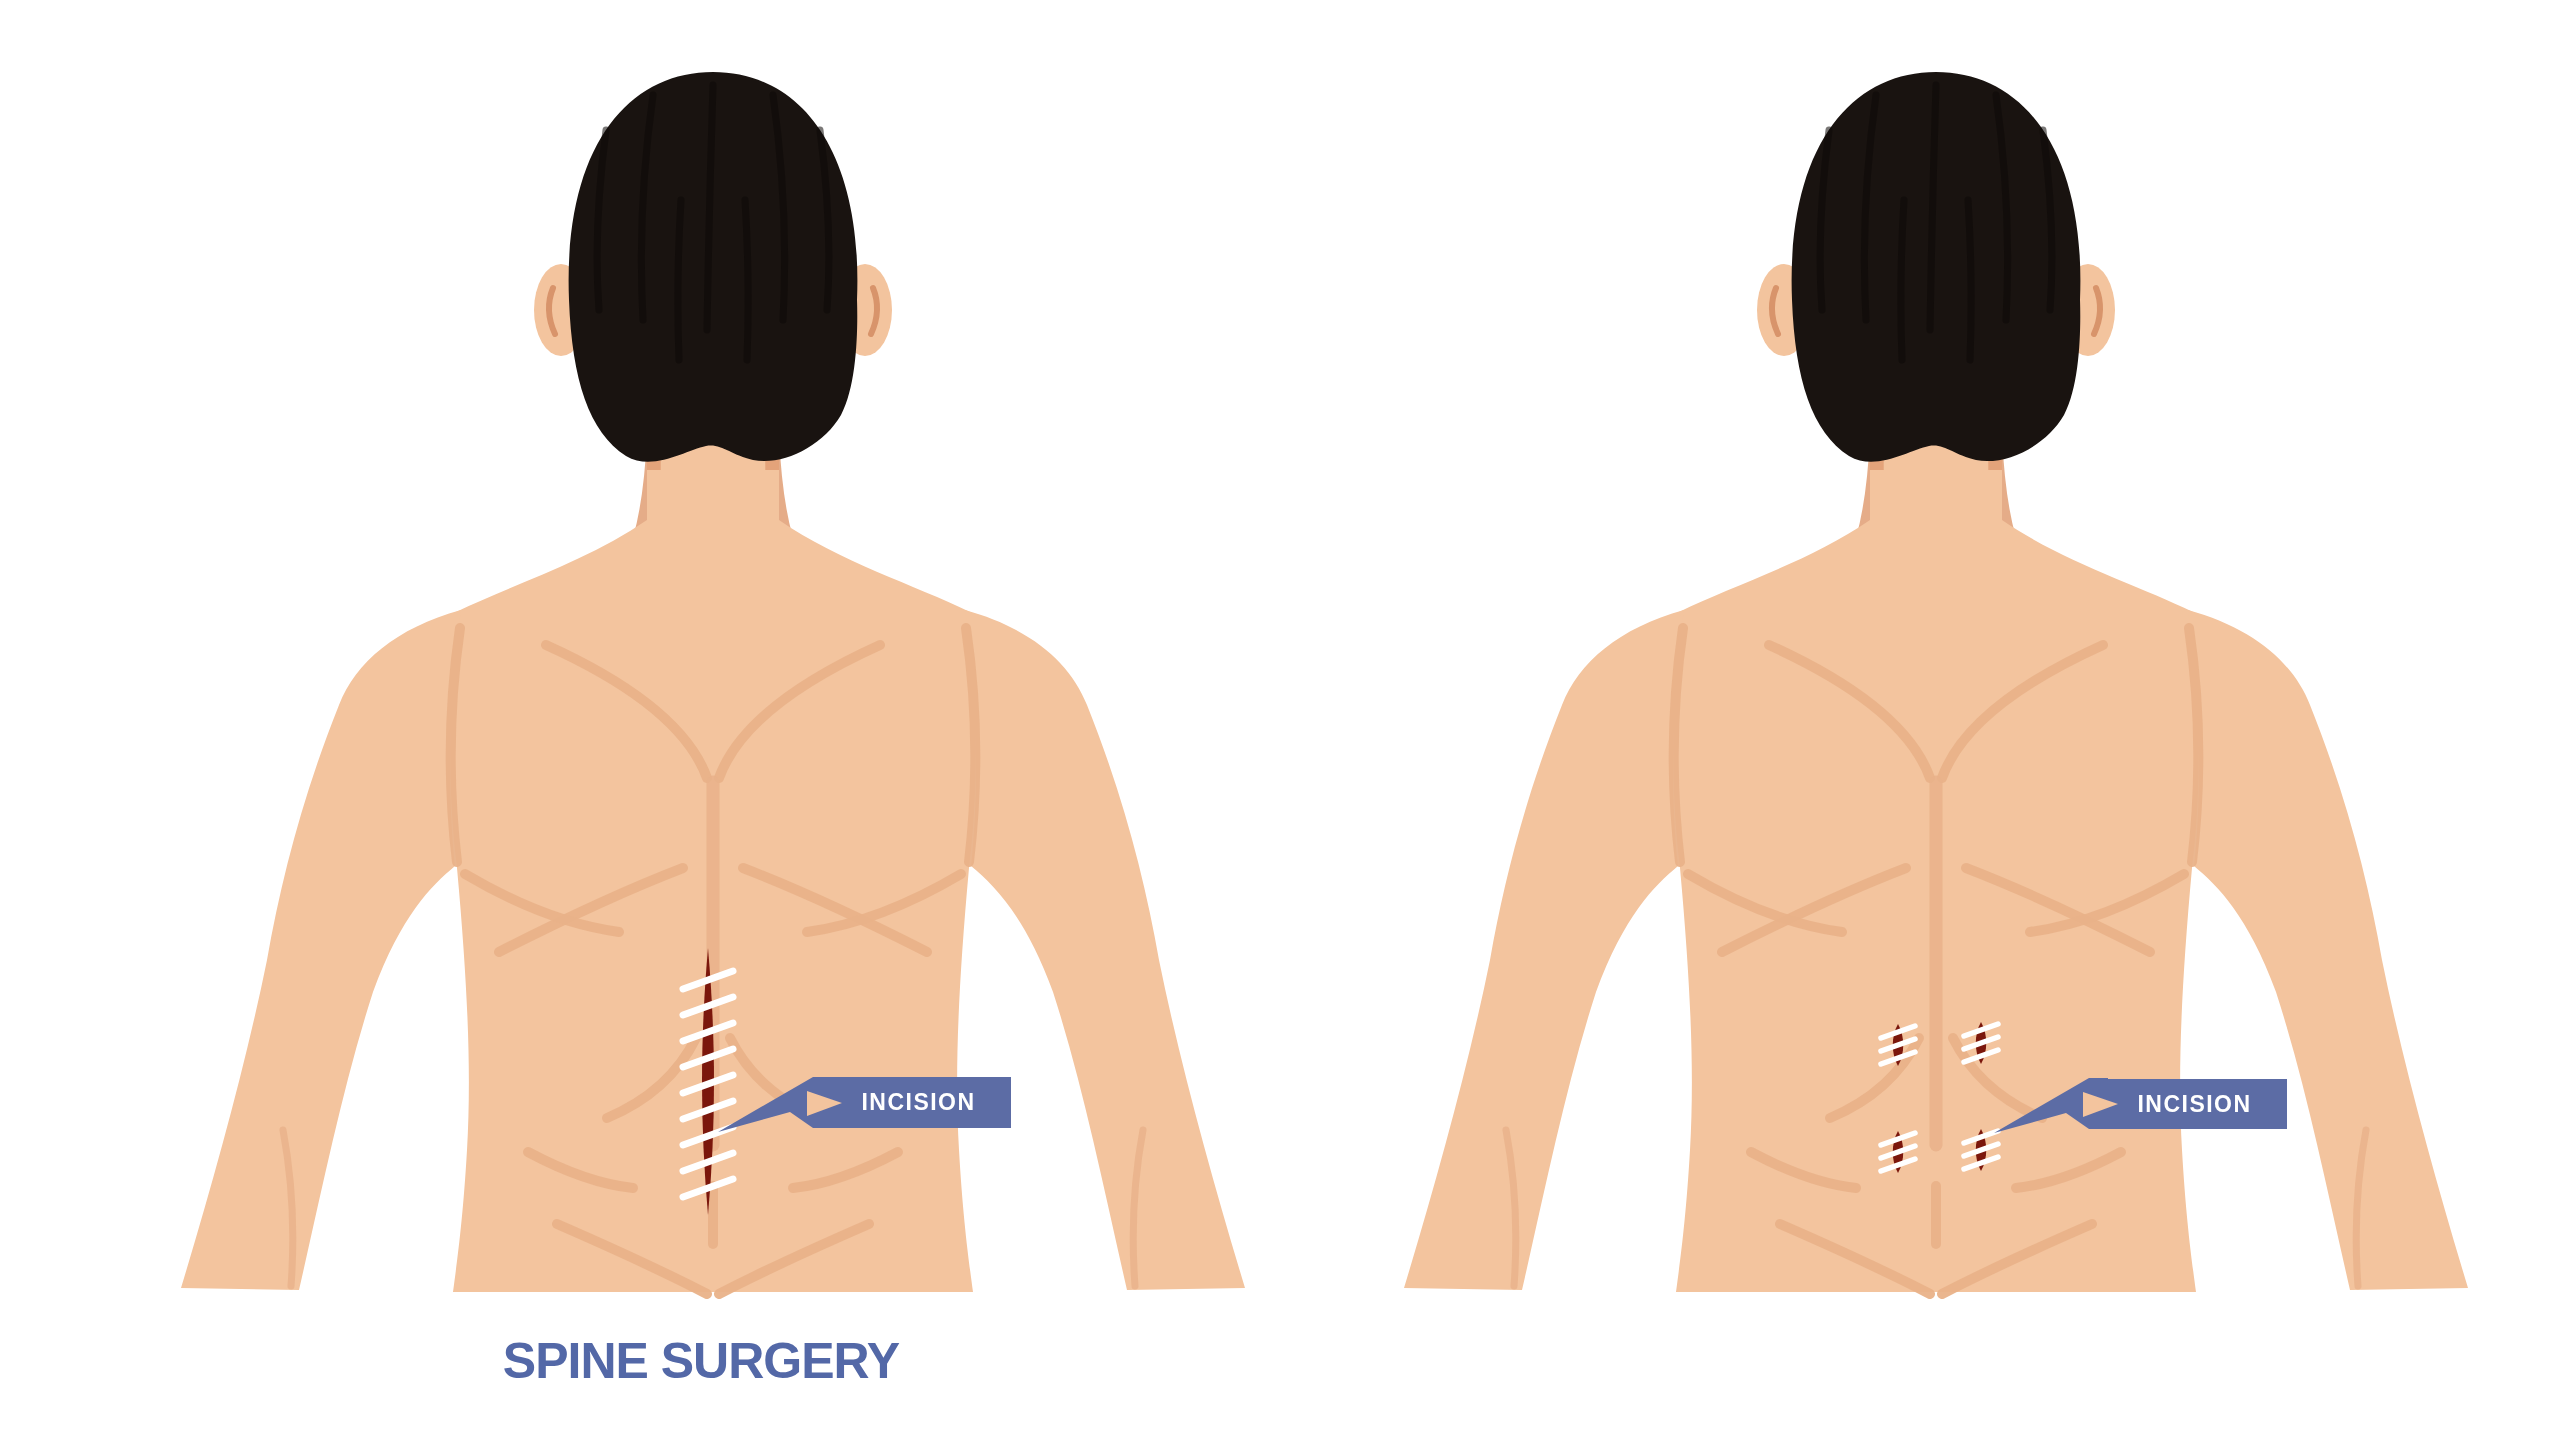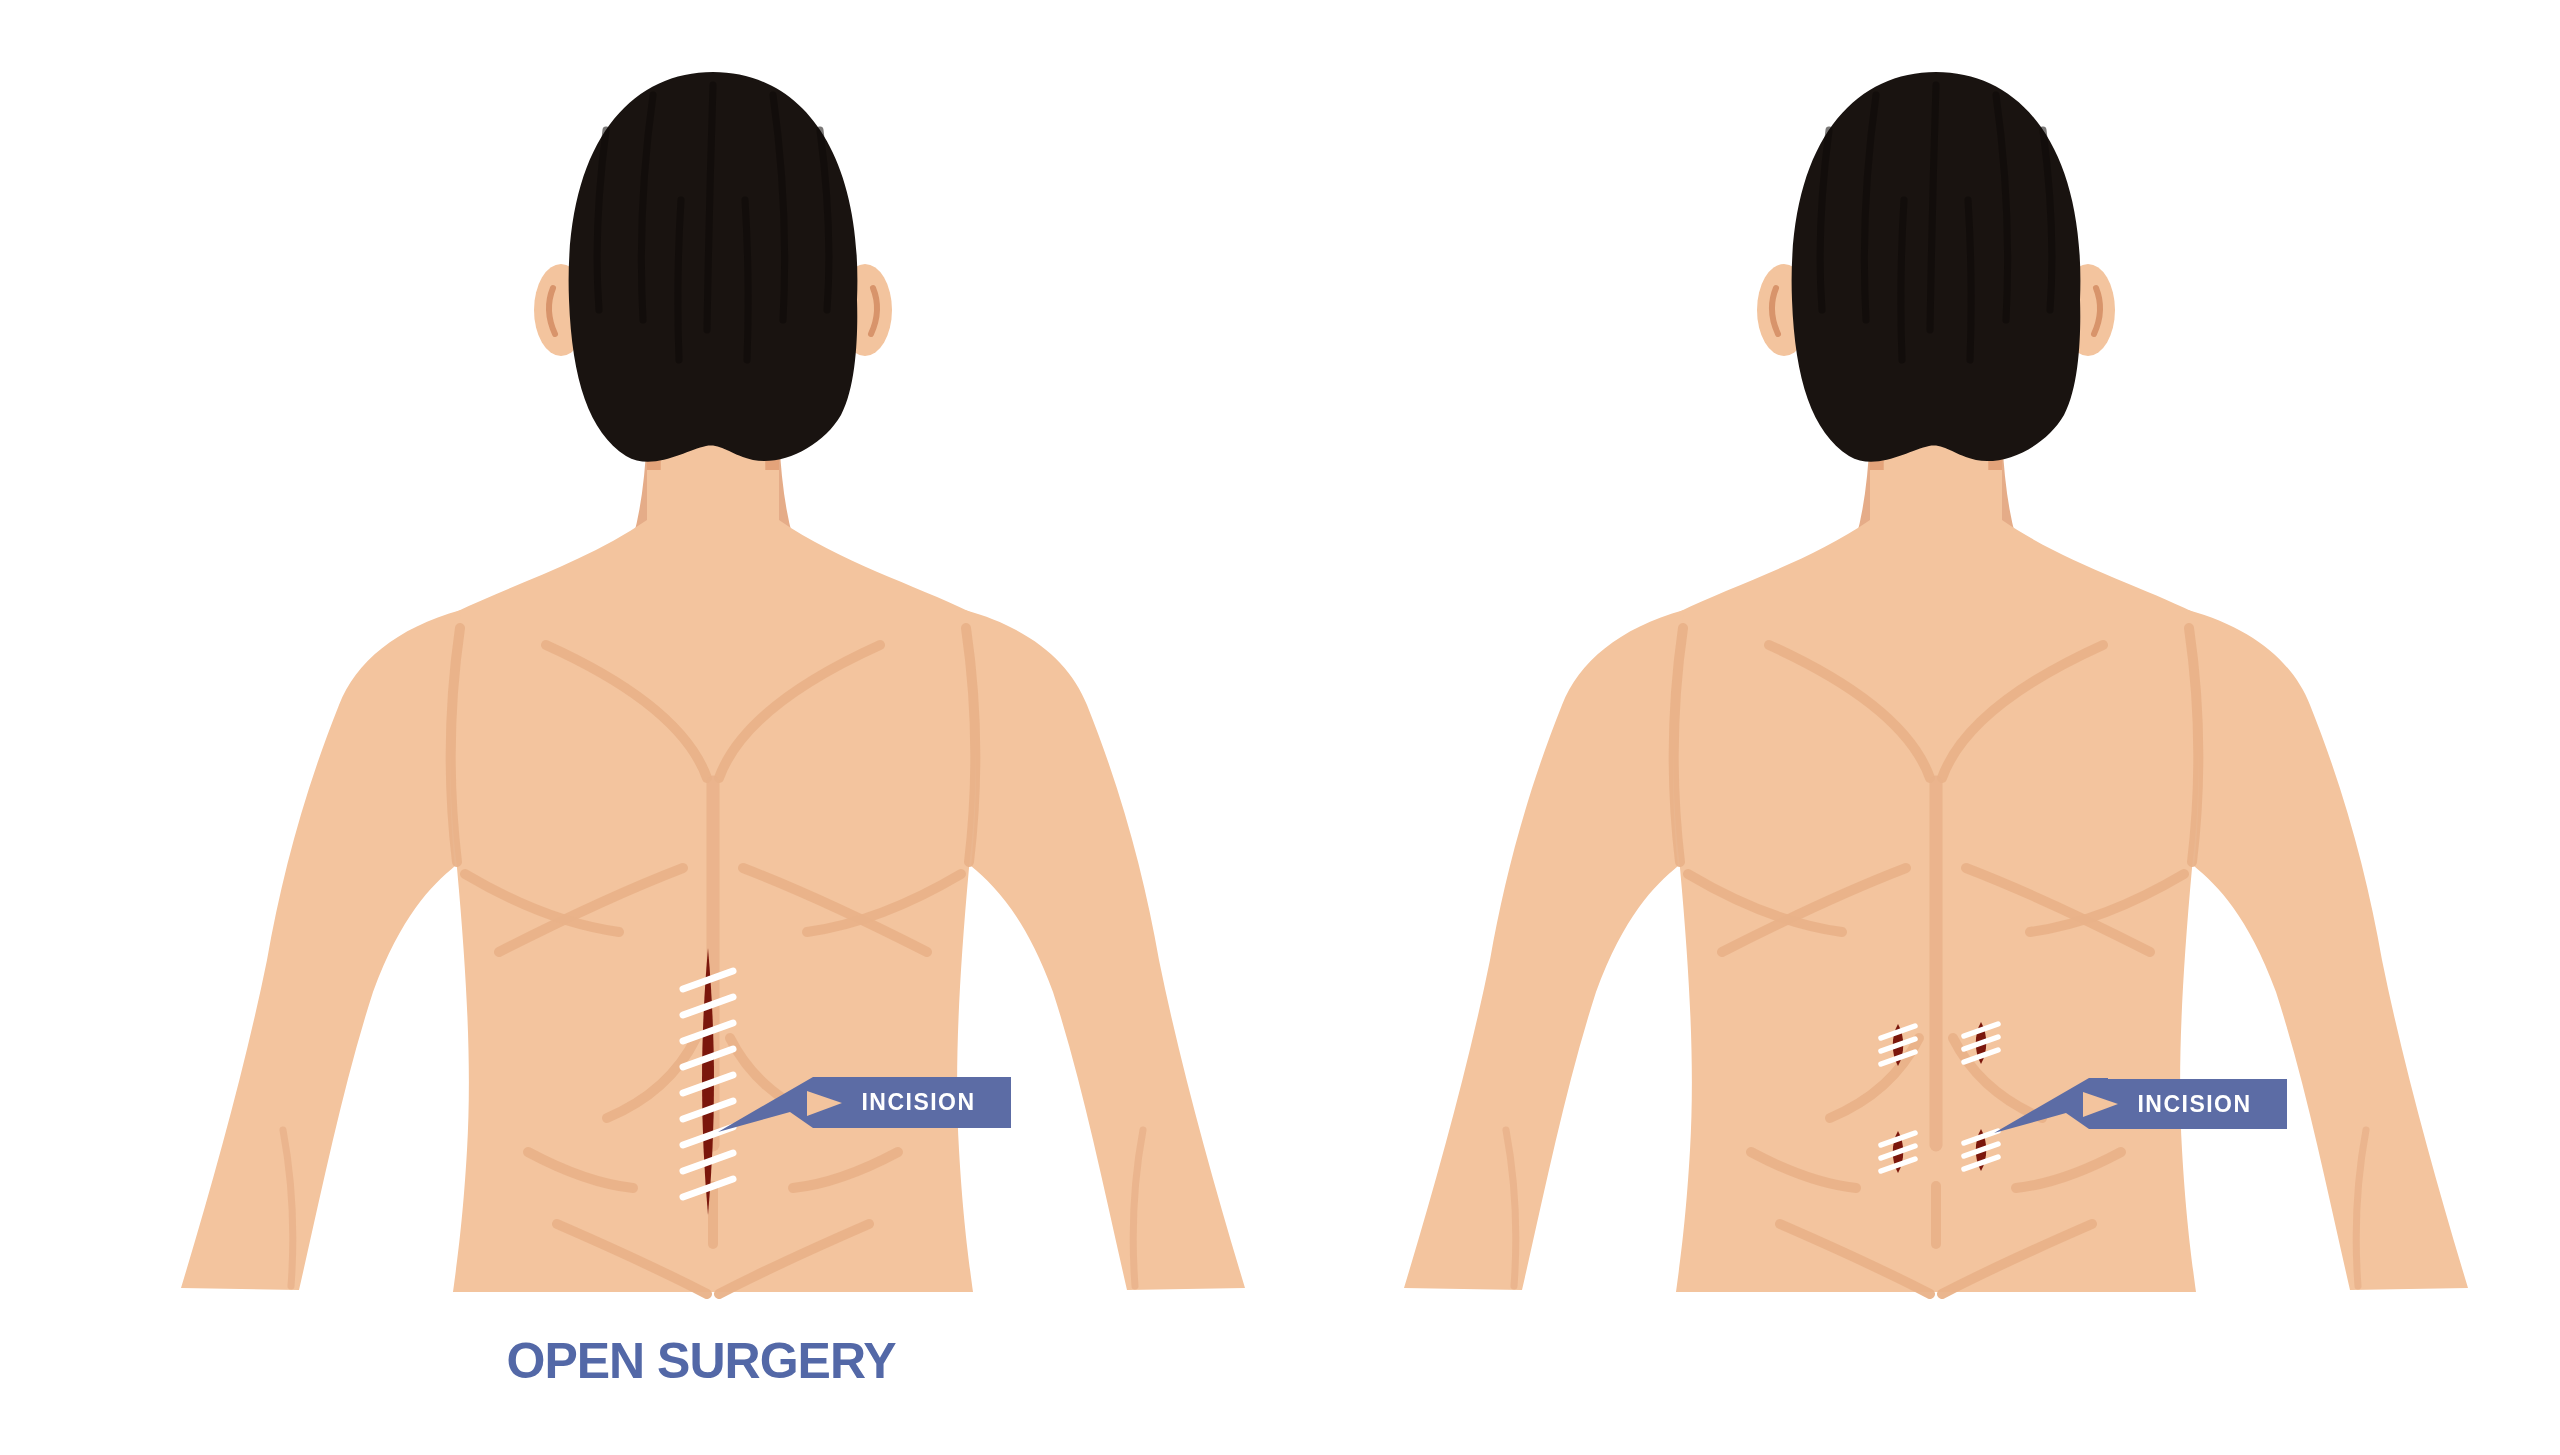--- a/index.html
+++ b/index.html
@@ -189,15 +189,15 @@
       <polygon class="pointer" points="1953,1133 2048,1078 2067,1078 2067,1129 2048,1129 2025,1113"></polygon>
       <rect class="labelbox" x="2061" y="1079" width="185" height="50"></rect>
       <polygon class="pointer-notch" points="2042,1092 2077,1104 2042,1117"></polygon>
     </g>
   </svg>
 
   <div class="incision-label-text" style="left:785px;top:1077px;width:185px;height:51px;">INCISION</div>
 
   <div class="incision-label-text" style="left:2061px;top:1079px;width:185px;height:50px;">INCISION</div>
 
-  <div class="caption left">OPEN SURGERY</div>
+  <div class="caption left">SPINE SURGERY</div>
 
 </div>
 
 </body></html>

